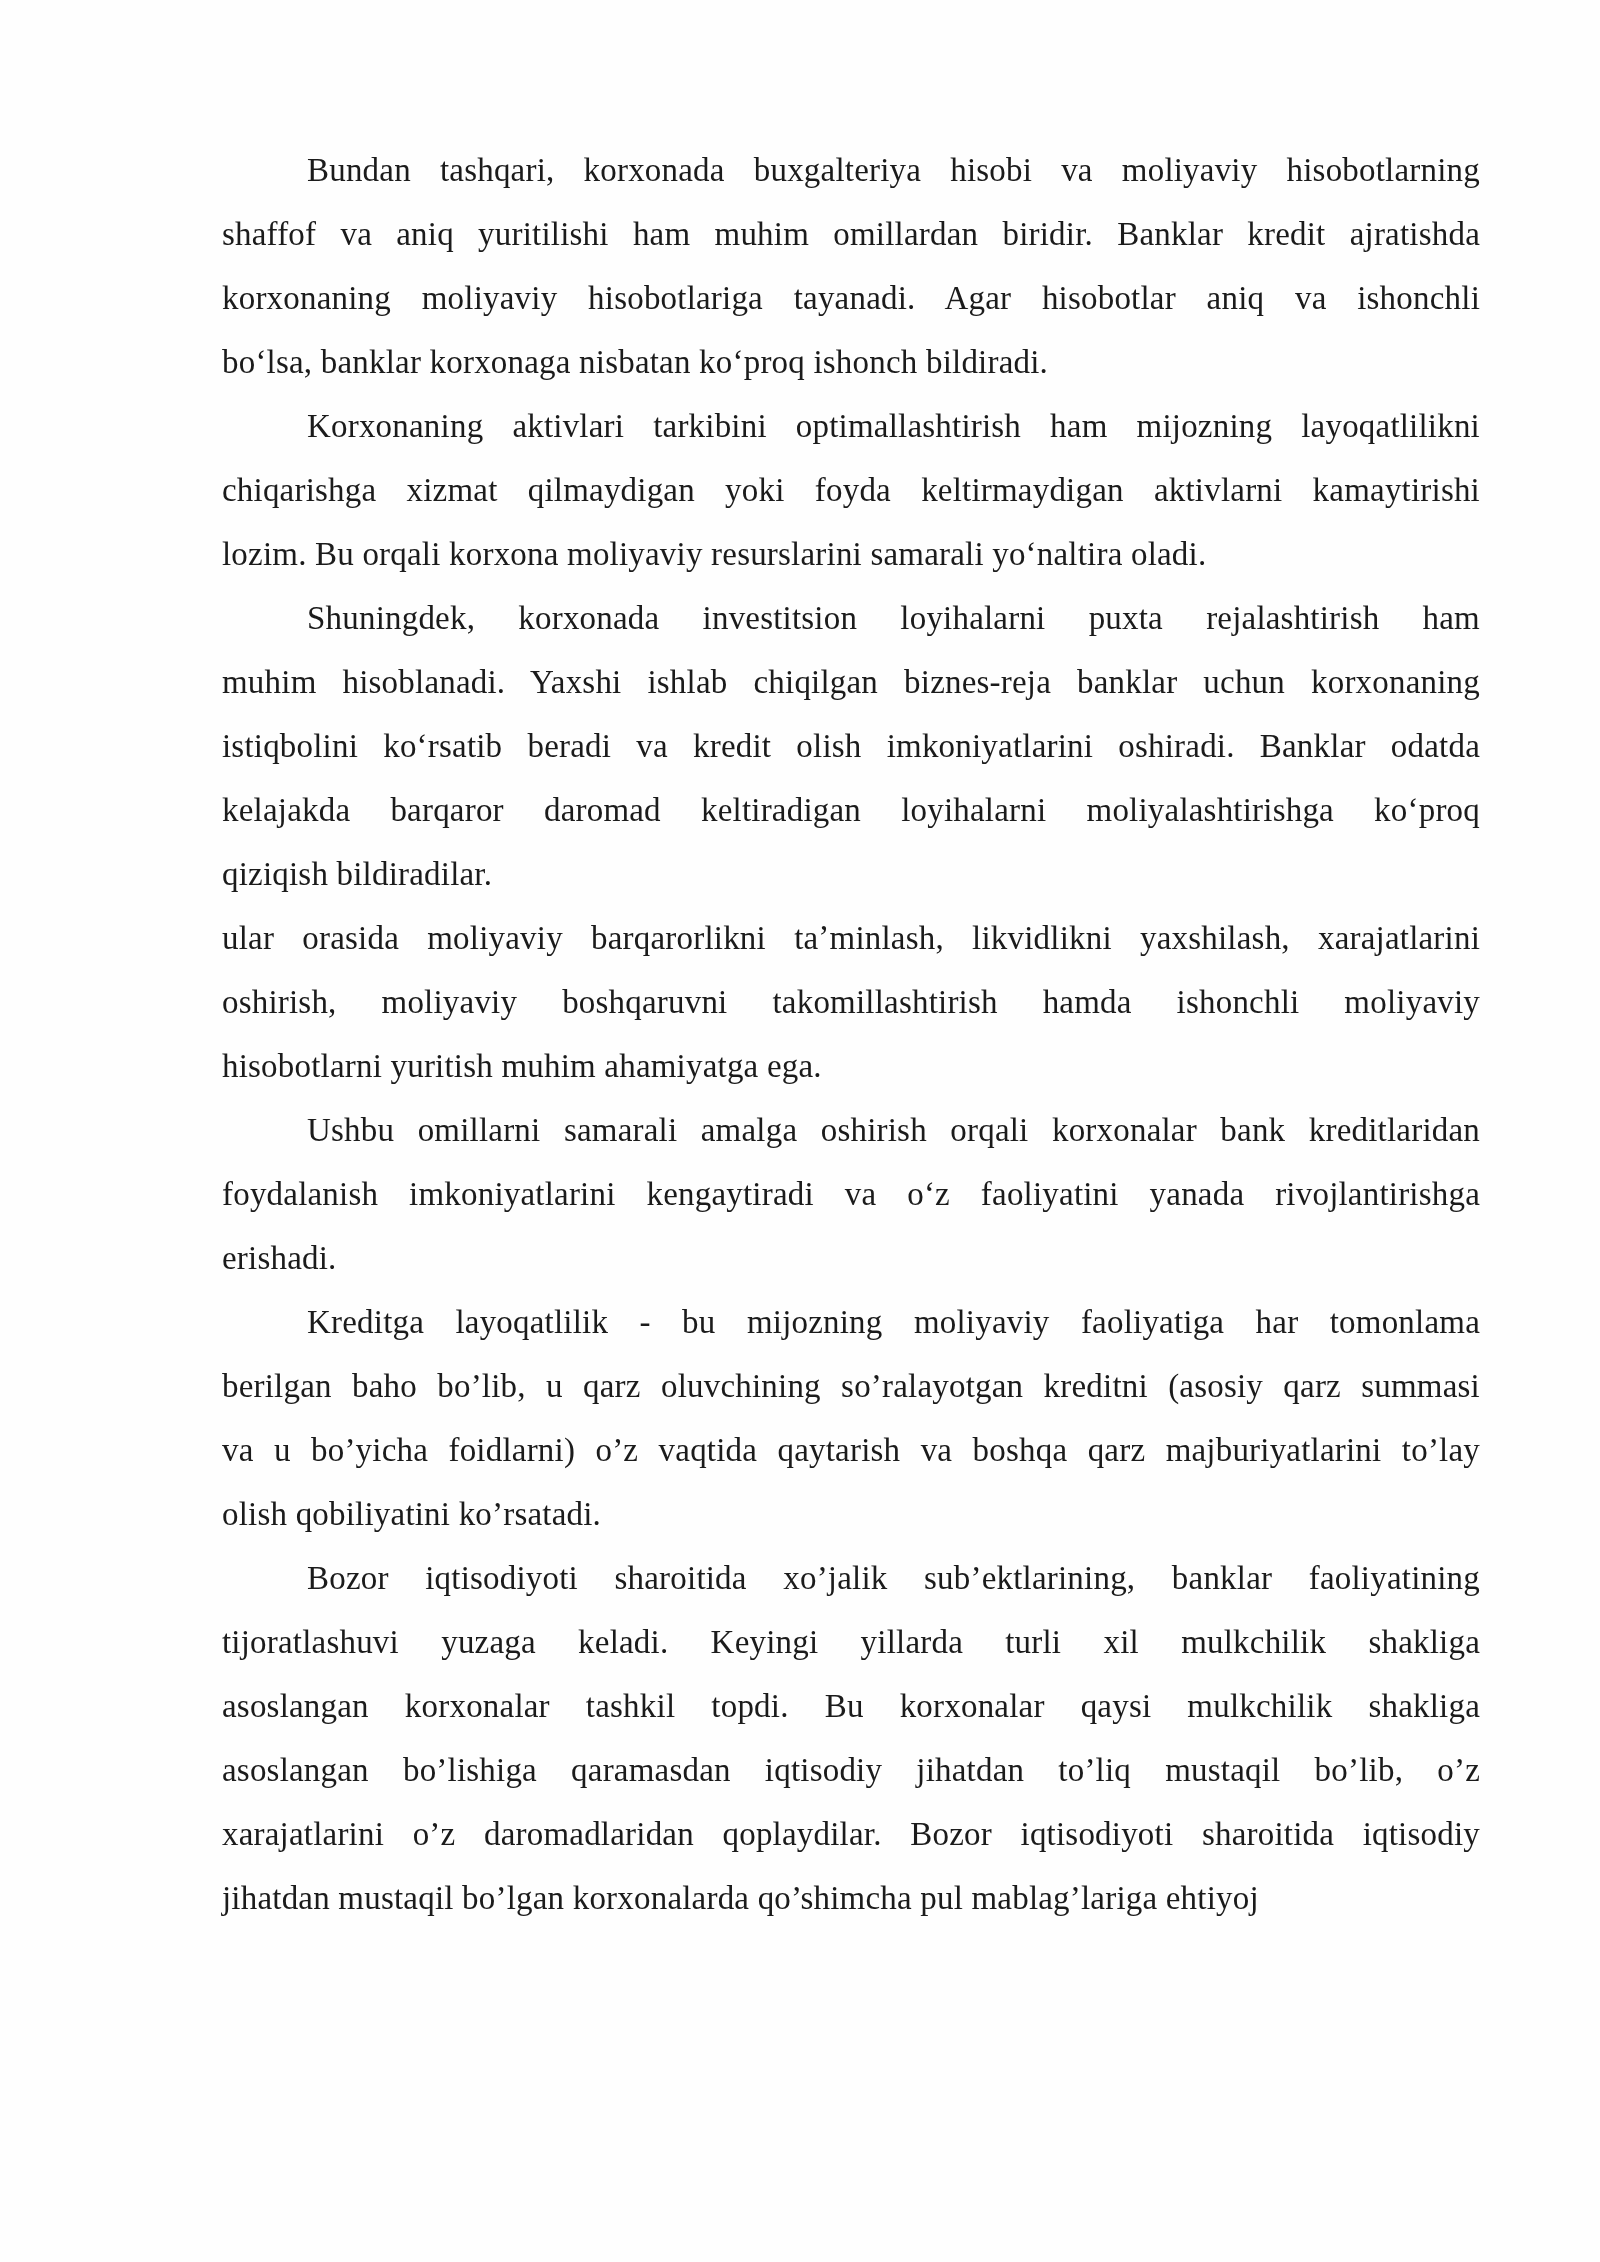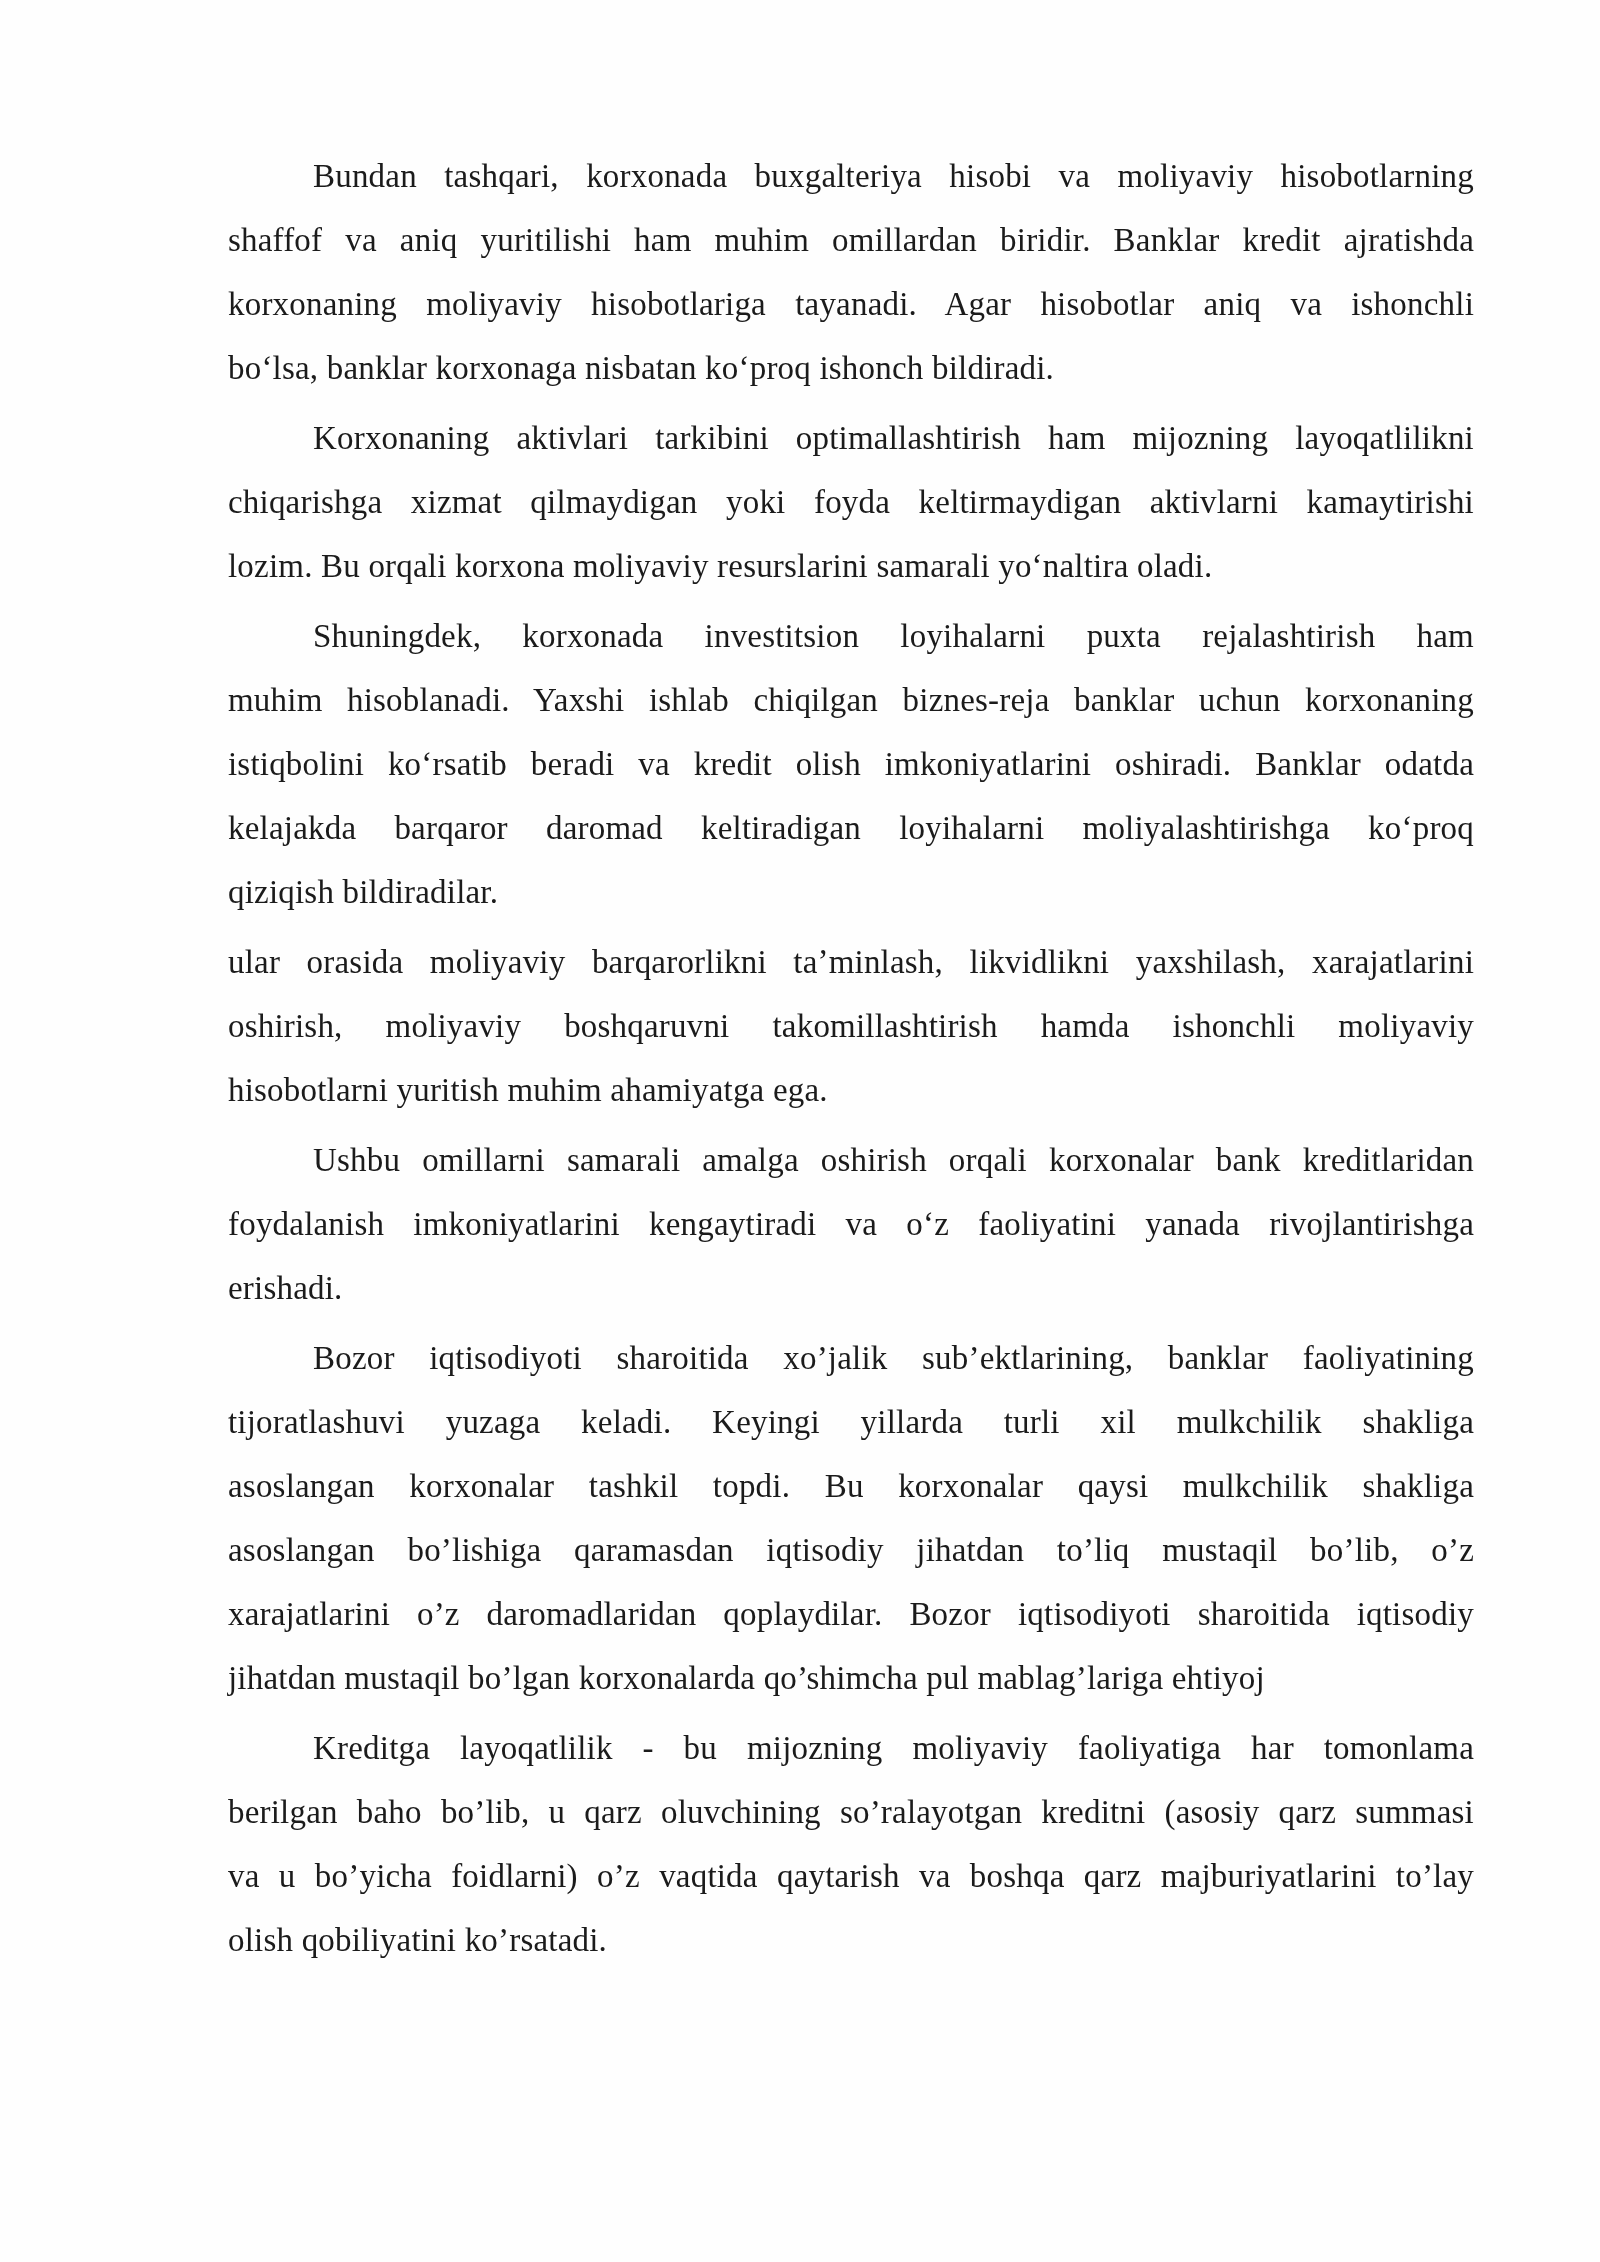--- a/index.html
+++ b/index.html
@@ -15,21 +15,21 @@
   }
   .page {
     box-sizing: border-box;
     width: 1600px;
     height: 2262px;
     background: #fefefe;
     padding: 138px 120px 0 222px;
     color: #1b1b1b;
   }
   .para {
-    margin: 6px;
+    margin: 0;
     padding: 0;
   }
   .line {
     font-size: 33px;
     line-height: 64px;
     height: 64px;
     white-space: normal;
     text-align: justify;
     text-align-last: justify;
     letter-spacing: 0.2px;
@@ -67,26 +67,26 @@
       <div class="line">ular orasida moliyaviy barqarorlikni taʼminlash, likvidlikni yaxshilash, xarajatlarini</div>
       <div class="line">oshirish, moliyaviy boshqaruvni takomillashtirish hamda ishonchli moliyaviy</div>
       <div class="line last">hisobotlarni yuritish muhim ahamiyatga ega.</div>
     </div>
     <div class="para">
       <div class="line first">Ushbu omillarni samarali amalga oshirish orqali korxonalar bank kreditlaridan</div>
       <div class="line">foydalanish imkoniyatlarini kengaytiradi va oʻz faoliyatini yanada rivojlantirishga</div>
       <div class="line last">erishadi.</div>
     </div>
     <div class="para">
+      <div class="line first">Kreditga layoqatlilik - bu mijozning moliyaviy faoliyatiga har tomonlama</div>
+      <div class="line">berilgan baho bo’lib, u qarz oluvchining so’ralayotgan kreditni (asosiy qarz summasi</div>
+      <div class="line">va u bo’yicha foidlarni) o’z vaqtida qaytarish va boshqa qarz majburiyatlarini to’lay</div>
+      <div class="line last">olish qobiliyatini ko’rsatadi.</div>
+    </div>
+    <div class="para">
       <div class="line first">Bozor iqtisodiyoti sharoitida xo’jalik sub’ektlarining, banklar faoliyatining</div>
       <div class="line">tijoratlashuvi yuzaga keladi. Keyingi yillarda turli xil mulkchilik shakliga</div>
       <div class="line">asoslangan korxonalar tashkil topdi. Bu korxonalar qaysi mulkchilik shakliga</div>
       <div class="line">asoslangan bo’lishiga qaramasdan iqtisodiy jihatdan to’liq mustaqil bo’lib, o’z</div>
       <div class="line">xarajatlarini o’z daromadlaridan qoplaydilar. Bozor iqtisodiyoti sharoitida iqtisodiy</div>
       <div class="line last">jihatdan mustaqil bo’lgan korxonalarda qo’shimcha pul mablag’lariga ehtiyoj</div>
     </div>
-    <div class="para">
-      <div class="line first">Kreditga layoqatlilik - bu mijozning moliyaviy faoliyatiga har tomonlama</div>
-      <div class="line">berilgan baho bo’lib, u qarz oluvchining so’ralayotgan kreditni (asosiy qarz summasi</div>
-      <div class="line">va u bo’yicha foidlarni) o’z vaqtida qaytarish va boshqa qarz majburiyatlarini to’lay</div>
-      <div class="line last">olish qobiliyatini ko’rsatadi.</div>
-    </div>
   </div>
 
 </body></html>

